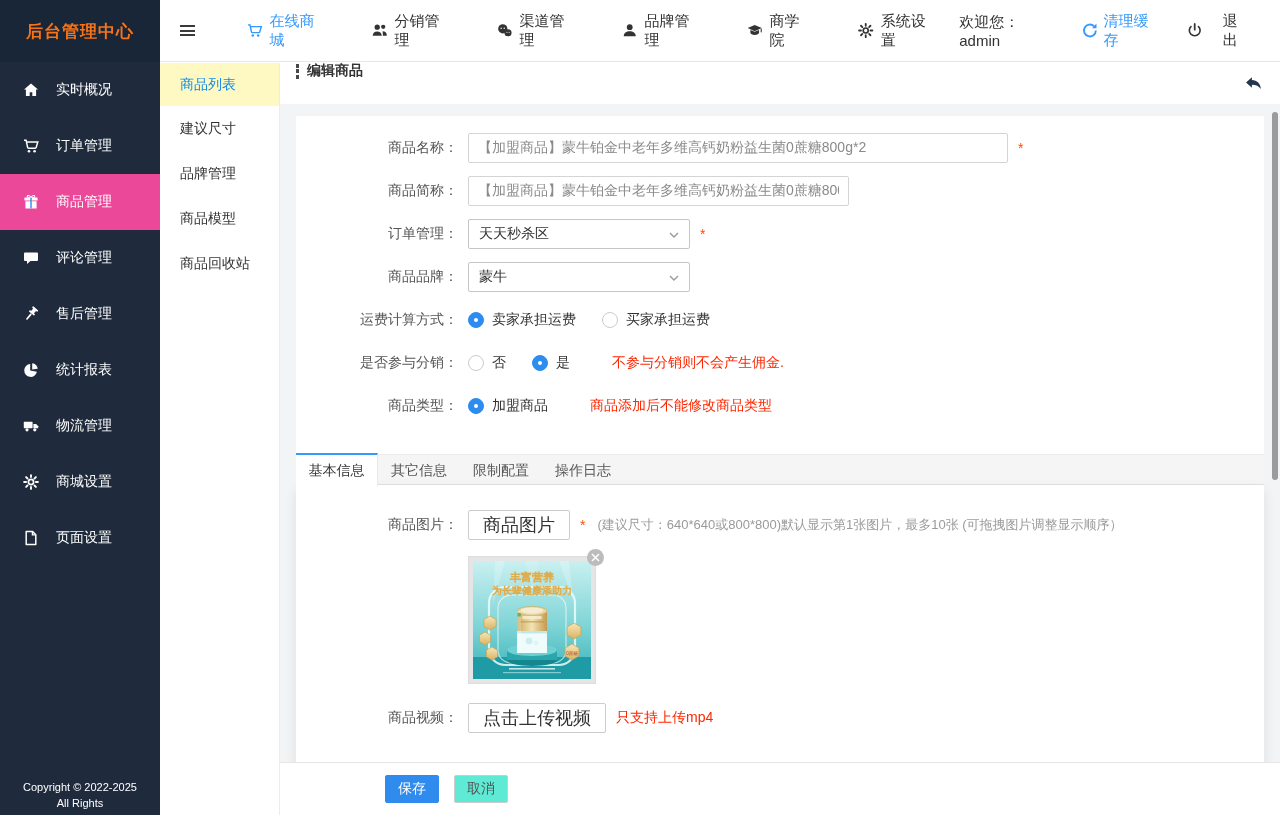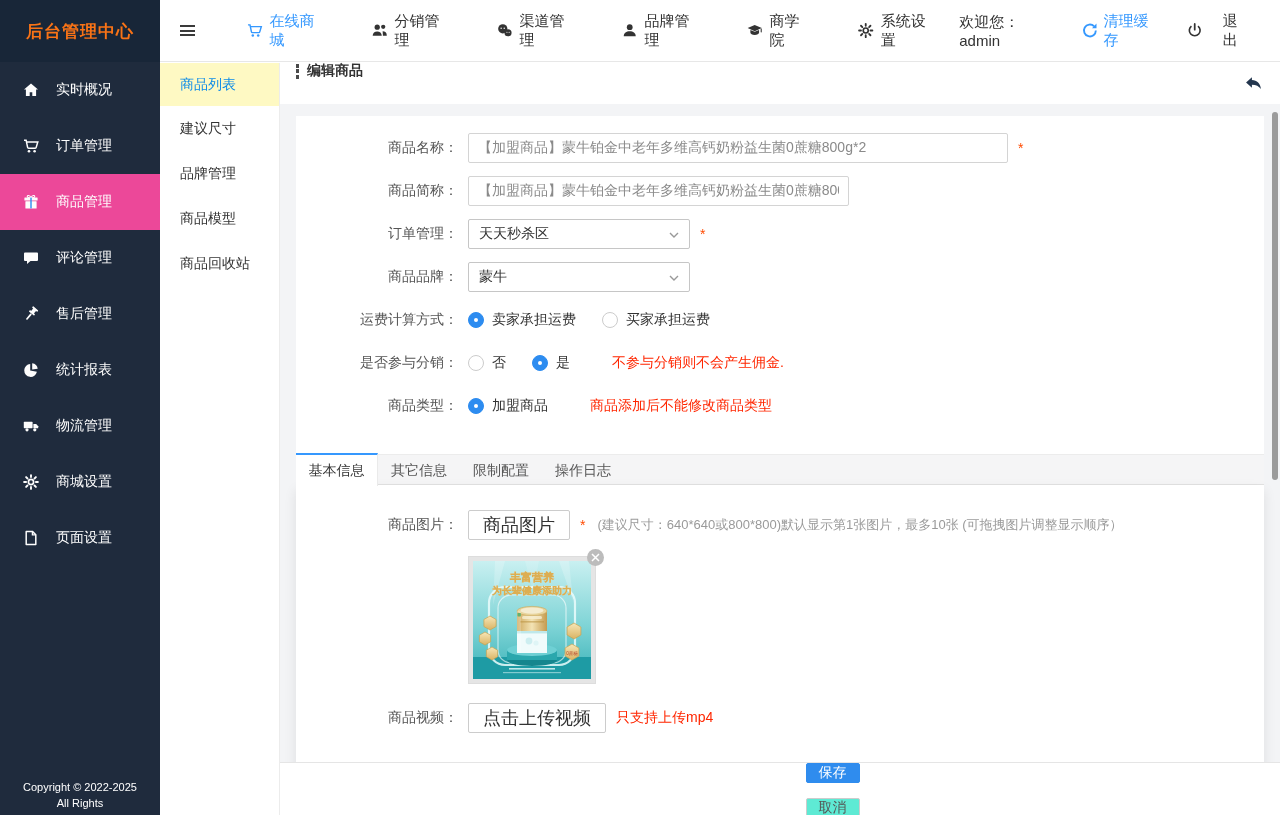--- a/index.html
+++ b/index.html
@@ -69,21 +69,21 @@
                font-family:inherit; cursor:pointer; }
   .hint { color:#9a9a9a; font-size:13px; margin-left:12px; }
   .thumb-wrap { margin:10px 0 0 172px; width:128px; height:128px; border:1px solid #ddd; background:#e5e5e5; padding:4px; position:relative; cursor:move; }
   .thumb-close { position:absolute; top:-8px; right:-9px; width:17px; height:17px; border-radius:50%; background:#bcbcbc;
                  display:flex; align-items:center; justify-content:center; cursor:pointer; }
   .vrow { margin-top:12px; }
   .vposrow { margin-top:14px; }
 
   
   .footerbar { position:absolute; left:0; right:0; bottom:0; height:53px; background:#fff; border-top:1px solid #e5e5e5;
-               display:flex; align-items:center; padding-left:105px; gap:15px; z-index:6;flex-direction:column; }
+               display:flex; align-items:center; padding-left:105px; gap:15px; z-index:6; }
   .btn-primary { height:28px; padding:0 12px; background:#2f8cee; border:1px solid #2f8cee; border-radius:2px; color:#fff;
                  font-size:14px; font-family:inherit; cursor:pointer; }
   .btn-cancel { height:28px; padding:0 12px; background:#5eead4; border:1px solid #ccc; border-radius:2px; color:#555;
                 font-size:14px; font-family:inherit; cursor:pointer; }
 
   .scrollthumb { position:absolute; right:2px; top:50px; width:6px; height:368px; background:#9b9b9b; border-radius:3px; z-index:7; cursor:pointer; }
 </style>
 </head>
 <body>
 

